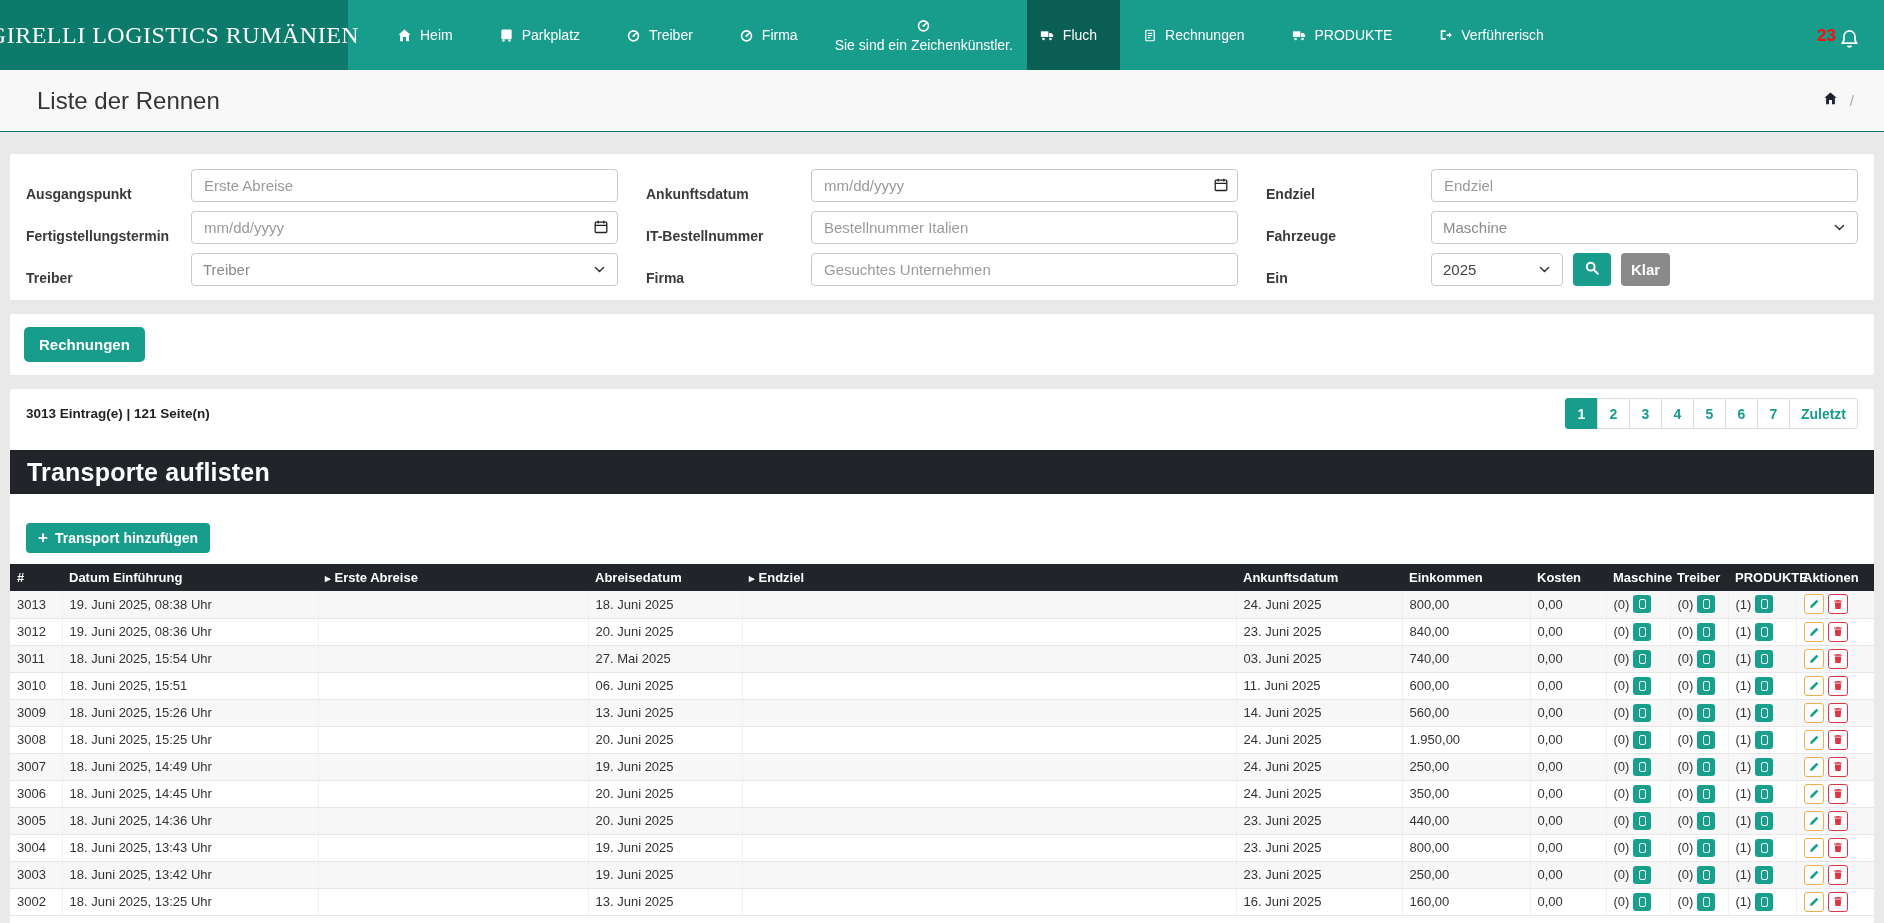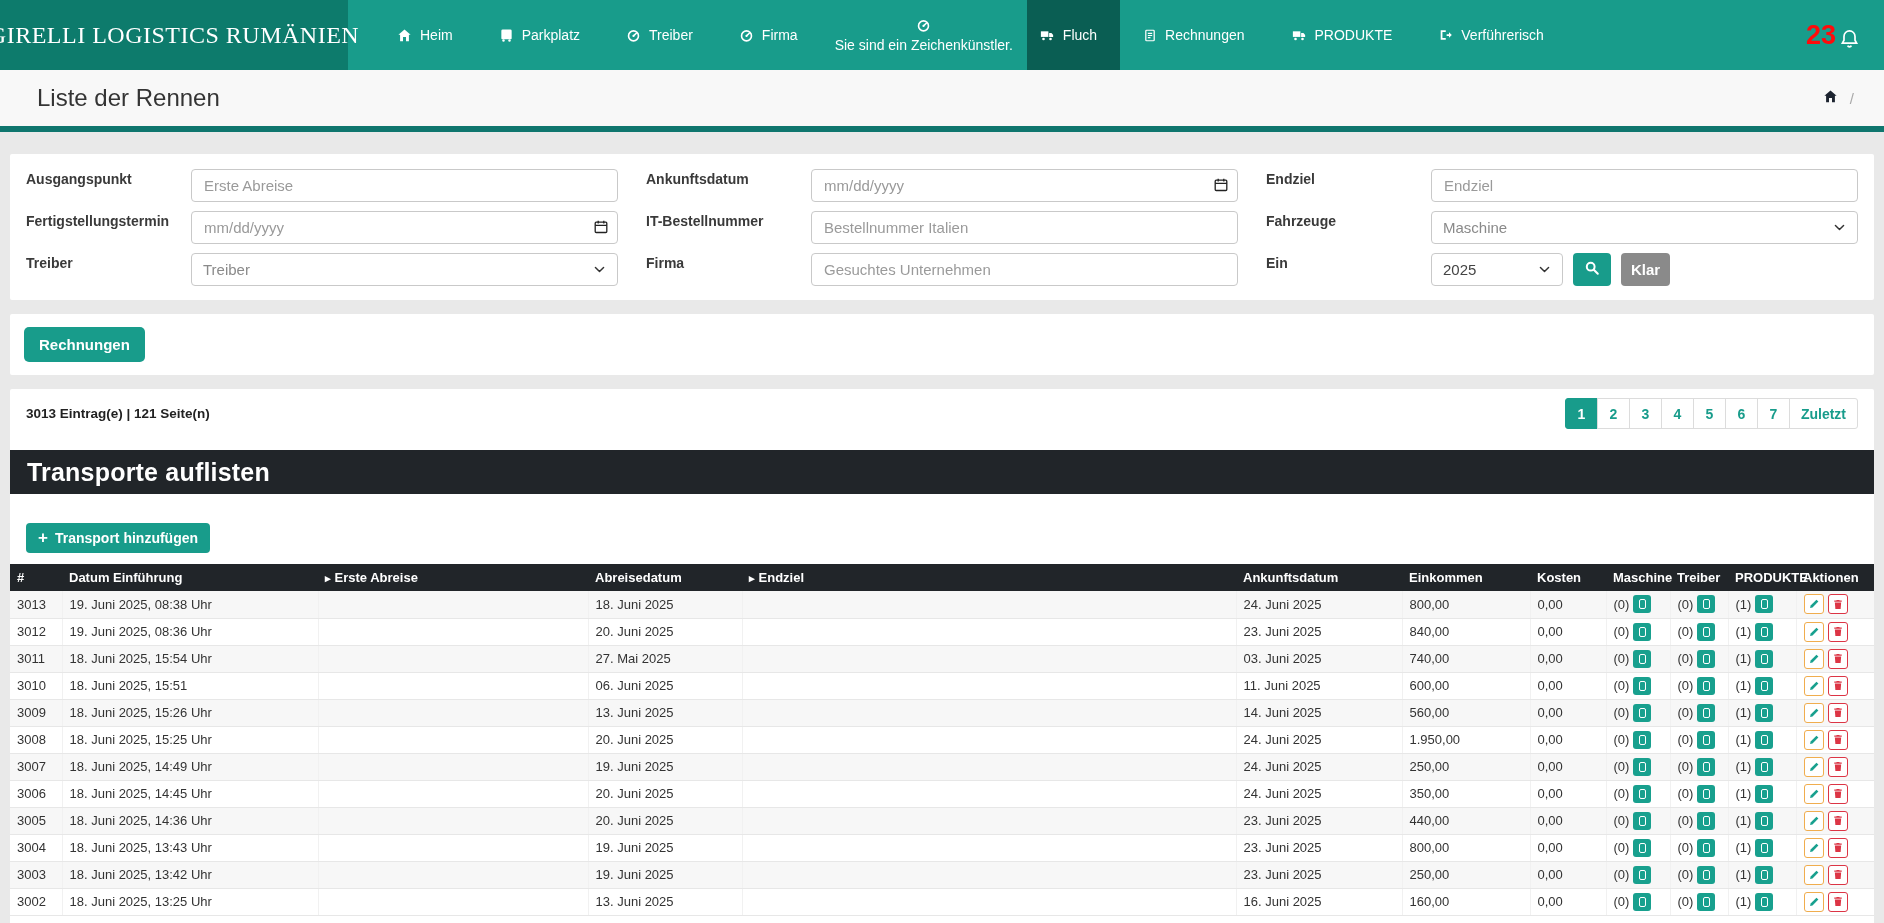--- a/index.html
+++ b/index.html
@@ -10,38 +10,38 @@
   
   .navbar { height:70px; background:#189c8b; display:flex; align-items:stretch; }
   .brand { width:348px; background:#0d7b6c; color:#fff; display:flex; align-items:center; justify-content:center;
            font-family:"Liberation Serif", serif; font-size:24px; letter-spacing:.5px; white-space:nowrap; }
   .nav-list { display:flex; align-items:stretch; flex:1; padding-left:26px; }
   .nav-item { display:flex; align-items:center; gap:8px; padding:0 23px; color:#fff; font-size:14px; cursor:pointer; white-space:nowrap; }
   .nav-item.stacked { flex-direction:column; justify-content:center; gap:4px; font-size:14px; padding:0 14px; }
   .nav-item.active { background:#0a5e53;padding-left:12px; }
   .nav-item .icon svg { display:block; }
   .nav-right { margin-left:auto; display:flex; align-items:center; padding-right:24px; gap:3px; }
-  .notif-count { color:#ff0b0b; font-size:27px; font-weight:bold; line-height:1; }
+  .notif-count { color:#ff0b0b; font-size:17px; font-weight:bold; line-height:1; }
   .bell { color:#fff; margin-top:10px; }
 
   
-  .titlebar { height:62px; background:#f8f8f8; border-bottom:6px solid #0f766e; display:flex; align-items:center; padding:0 30px 0 37px; }
+  .titlebar { height:62px; background:#f8f8f8; border-bottom:1px solid #0f766e; display:flex; align-items:center; padding:0 30px 0 37px; }
   .page-title { font-size:24px; font-weight:400; color:#343434; }
   .breadcrumb { margin-left:auto; display:flex; align-items:center; gap:12px; }
   .breadcrumb .sep { color:#a9a9a9; font-size:15px; }
   .crumb-home { color:#1d2430; cursor:pointer; }
 
   .gap22 { height:22px; } .gap14 { height:14px; }
 
   .card { margin:0 10px; background:#fff; border-radius:2px; }
 
   
   .filter-card { padding:15px 16px 14px; }
   .fgrid { display:grid; grid-template-columns:1fr 1fr 1fr; column-gap:28px; row-gap:9px; }
-  .field { display:flex; align-items:flex-start; }
+  .field { display:flex; align-items:flex-end; }
   .field > label { width:165px; flex-shrink:0; font-size:14px; font-weight:600; color:#3a3a3a; padding-top:2px; }
   .ctl { flex:1; height:33px; border:1px solid #c9c9c9; border-radius:4px; font-size:15px; color:#444;
          padding:0 12px; background:#fff; font-family:"Liberation Sans",sans-serif; width:100%; }
   .ctl::placeholder { color:#9a9a9a; }
   .date-wrap { position:relative; flex:1; display:flex; }
   .date-wrap .ctl { padding-right:36px; color:#14532d; }
   .cal-ic { position:absolute; right:9px; top:8px; color:#222; }
   .selectbox { flex:1; height:33px; border:1px solid #c9c9c9; border-radius:4px; background:#fff;
                display:flex; align-items:center; padding:0 11px; cursor:pointer; font-size:15px; }
   .selectbox .val { color:#444; }

